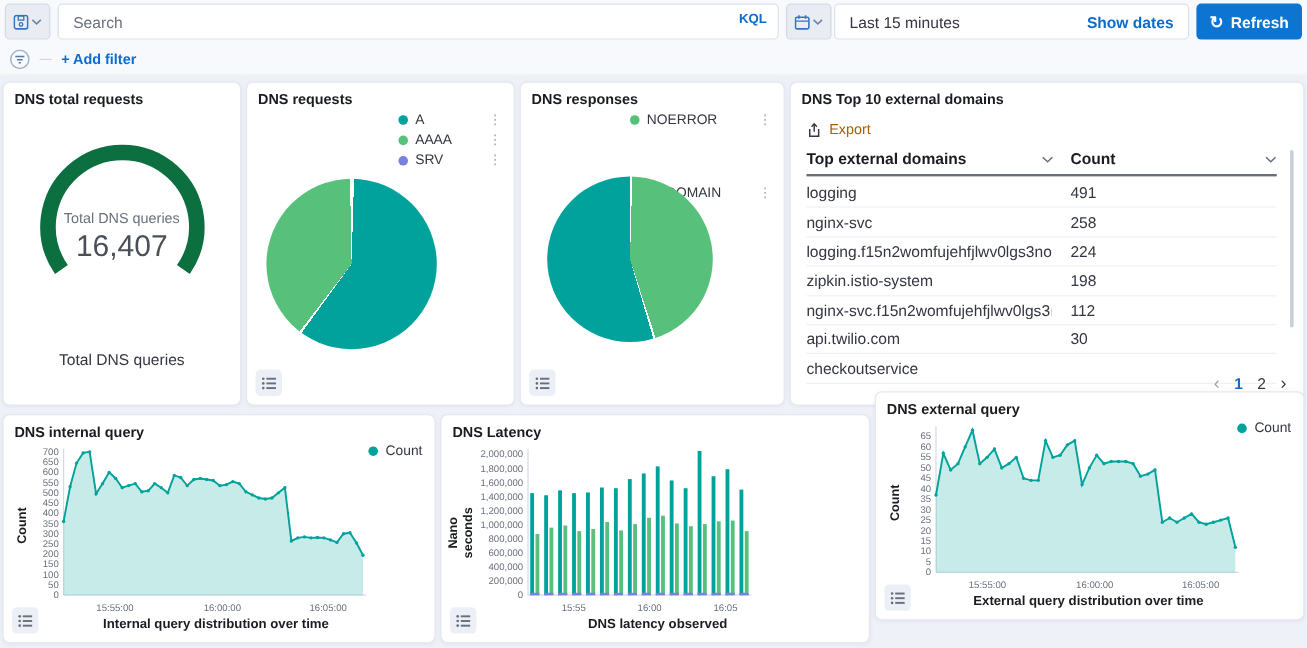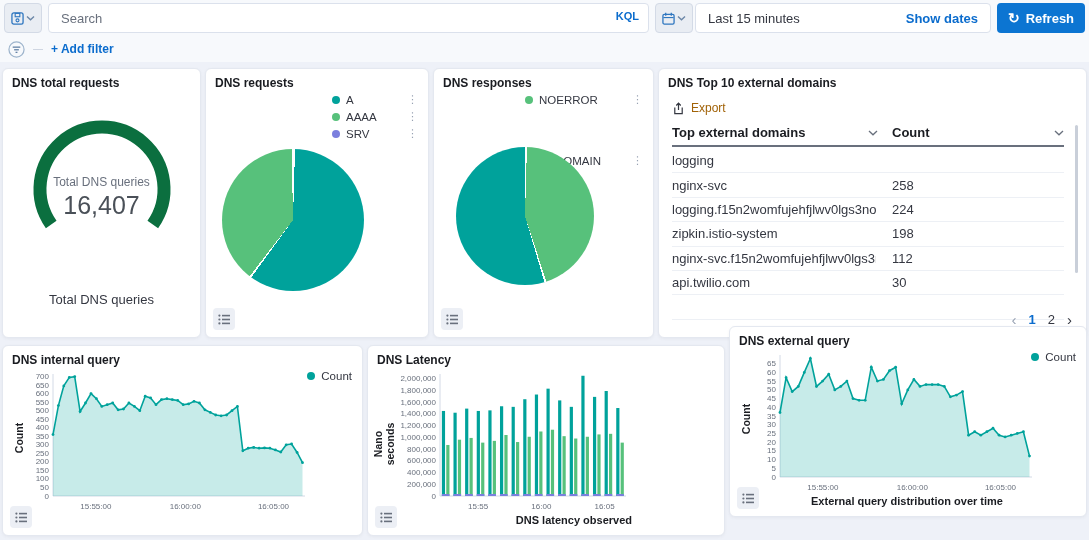--- a/index.html
+++ b/index.html
@@ -77,21 +77,21 @@
   .pagination { position:absolute; bottom:9px; right:14px; display:flex; align-items:center; gap:12px; font-size:13px; }
   .pg-arrow { color:#98a2b3; font-size:15px; cursor:pointer; }
   .pg-arrow.next { color:#343741; }
   .pg-num { color:#343741; cursor:pointer; }
   .pg-num.active { color:#0B6CCD; font-weight:bold; text-decoration:underline; text-underline-offset:3px; }
 
   
   .ylab { position:absolute; left:-14px; top:86px; transform:rotate(-90deg); font-size:10.5px; font-weight:bold; color:#1a1c21; width:60px; text-align:center; }
   .chart-svg { position:absolute; left:12px; top:22px; }
   .xtitle { position:absolute; bottom:9px; left:12px; width:300px; padding-left:30px; text-align:center; font-size:11px; font-weight:bold; color:#1a1c21; }
-  #p-lat .xtitle { width:252px; padding-left:84px;text-align:right; }
+  #p-lat .xtitle { width:252px; padding-left:84px; }
   .slegend { position:absolute; top:24px; right:10px; display:flex; flex-direction:column; gap:5px; }
   svg text.tick { font-family:"Liberation Sans",sans-serif; font-size:8px; fill:#69707d; }
 </style>
 </head>
 <body>
 
 <div class="topstrip"></div>
 
 <div class="topbar">
   <div class="btn-prepend">
@@ -235,20 +235,21 @@
     <div class="hc hc2">
       <span class="hlabel">Count</span>
       <svg width="10" height="6" viewBox="0 0 10 6">
         <polyline points="1,1 5,4.8 9,1" fill="none" stroke="#69707d" stroke-width="1.3"></polyline>
       </svg>
     </div>
   </div>
   <div class="tbody">
       <div class="trow">
         <div class="tc1">logging</div>
+        <div class="tc2">491</div>
       </div>
       <div class="trow">
         <div class="tc1">nginx-svc</div>
         <div class="tc2">258</div>
       </div>
       <div class="trow">
         <div class="tc1">logging.f15n2womfujehfjlwv0lgs3nog....</div>
         <div class="tc2">224</div>
       </div>
       <div class="trow">
@@ -257,20 +258,21 @@
       </div>
       <div class="trow">
         <div class="tc1">nginx-svc.f15n2womfujehfjlwv0lgs3no...</div>
         <div class="tc2">112</div>
       </div>
       <div class="trow">
         <div class="tc1">api.twilio.com</div>
         <div class="tc2">30</div>
       </div>
       <div class="trow">
+        <div class="tc1">checkoutservice</div>
       </div>
     </div>
   <div class="tscroll"></div>
   <div class="pagination">
     <span class="pg-arrow">‹</span>
     <span class="pg-num active">1</span>
     <span class="pg-num">2</span>
     <span class="pg-arrow next">›</span>
   </div>
 </div>
@@ -348,20 +350,21 @@
       <circle cx="244.1" cy="80.2" r="1.4" fill="#00A29B"></circle>
       <circle cx="249.5" cy="79.9" r="1.4" fill="#00A29B"></circle>
       <circle cx="254.9" cy="80.2" r="1.4" fill="#00A29B"></circle>
       <circle cx="260.4" cy="81.9" r="1.4" fill="#00A29B"></circle>
       <circle cx="265.8" cy="84.0" r="1.4" fill="#00A29B"></circle>
       <circle cx="271.2" cy="76.8" r="1.4" fill="#00A29B"></circle>
       <circle cx="276.6" cy="76.0" r="1.4" fill="#00A29B"></circle>
       <circle cx="282.1" cy="84.5" r="1.4" fill="#00A29B"></circle>
       <circle cx="287.5" cy="94.7" r="1.4" fill="#00A29B"></circle>
     </svg>
+  <div class="xtitle">Internal query distribution over time</div>
   <div class="corner-icon">
     <svg width="12" height="11" viewBox="0 0 12 11">
       <circle cx="1.4" cy="1.6" r="1.1" fill="#69707d"></circle>
         <rect x="4" y="0.8" width="8" height="1.6" fill="#69707d"></rect>
       <circle cx="1.4" cy="5.5" r="1.1" fill="#69707d"></circle>
         <rect x="4" y="4.7" width="8" height="1.6" fill="#69707d"></rect>
       <circle cx="1.4" cy="9.4" r="1.1" fill="#69707d"></circle>
         <rect x="4" y="8.6" width="8" height="1.6" fill="#69707d"></rect>
     </svg>
   </div>

